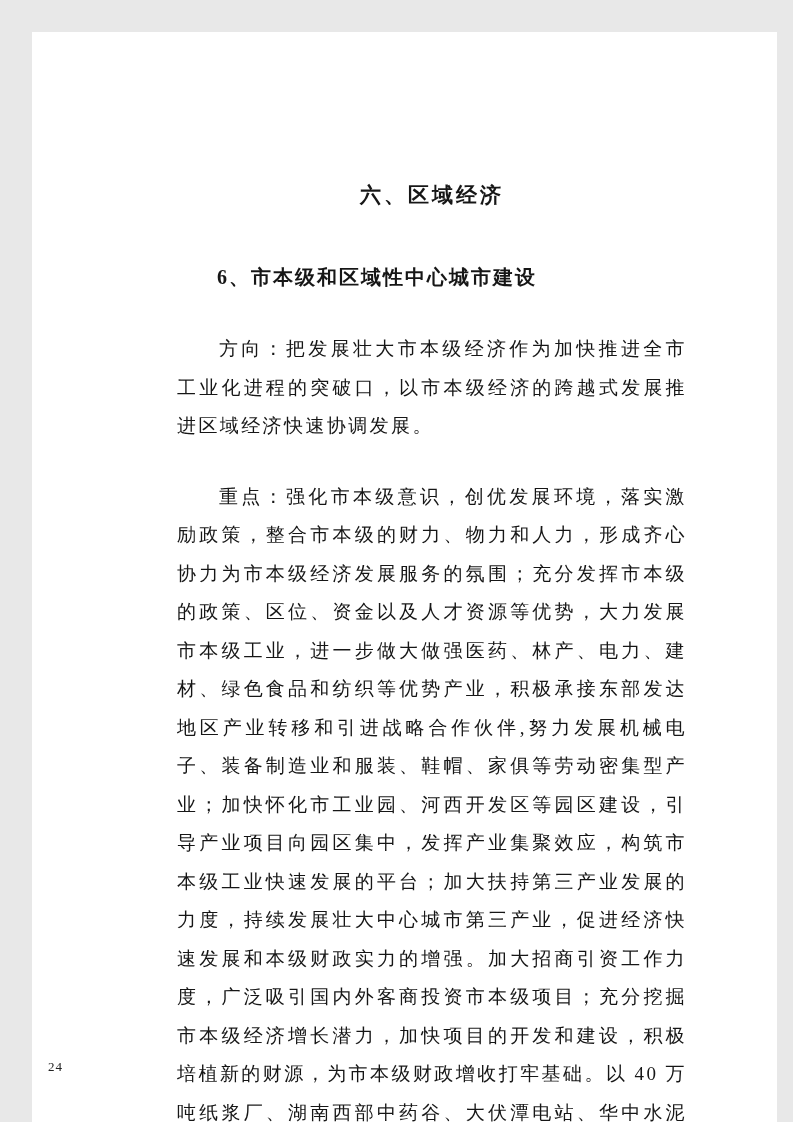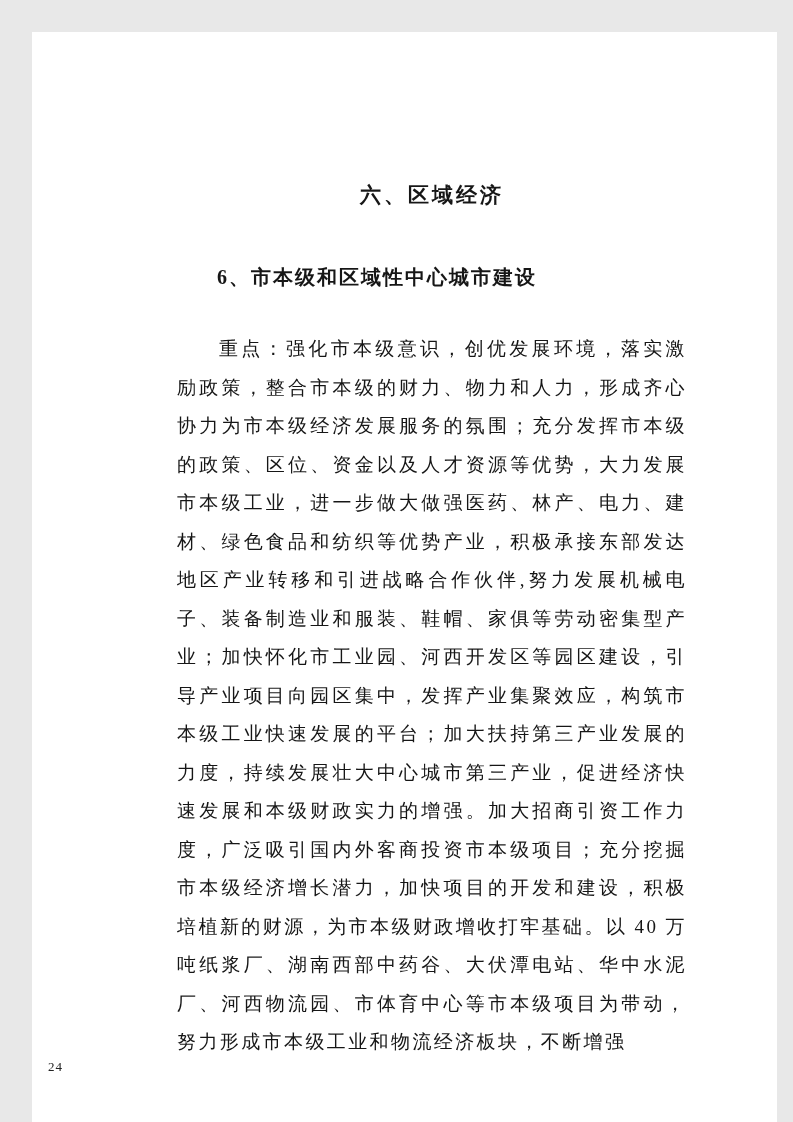--- a/index.html
+++ b/index.html
@@ -63,16 +63,17 @@
     color: #222222;
   }
 </style>
 </head>
 <body>
 
 <div class="page">
   <div class="content">
     <h1 class="doc-title">六、区域经济</h1>
     <h2 class="heading-2">6、市本级和区域性中心城市建设</h2>
+    <p class="para">方向：把发展壮大市本级经济作为加快推进全市工业化进程的突破口，以市本级经济的跨越式发展推进区域经济快速协调发展。</p>
     <p class="para">重点：强化市本级意识，创优发展环境，落实激励政策，整合市本级的财力、物力和人力，形成齐心协力为市本级经济发展服务的氛围；充分发挥市本级的政策、区位、资金以及人才资源等优势，大力发展市本级工业，进一步做大做强医药、林产、电力、建材、绿色食品和纺织等优势产业，积极承接东部发达地区产业转移和引进战略合作伙伴,努力发展机械电子、装备制造业和服装、鞋帽、家俱等劳动密集型产业；加快怀化市工业园、河西开发区等园区建设，引导产业项目向园区集中，发挥产业集聚效应，构筑市本级工业快速发展的平台；加大扶持第三产业发展的力度，持续发展壮大中心城市第三产业，促进经济快速发展和本级财政实力的增强。加大招商引资工作力度，广泛吸引国内外客商投资市本级项目；充分挖掘市本级经济增长潜力，加快项目的开发和建设，积极培植新的财源，为市本级财政增收打牢基础。以 40 万吨纸浆厂、湖南西部中药谷、大伏潭电站、华中水泥厂、河西物流园、市体育中心等市本级项目为带动，努力形成市本级工业和物流经济板块，不断增强</p>
   </div>
   <div class="page-number">24</div>
 </div>
 
 </body></html>

